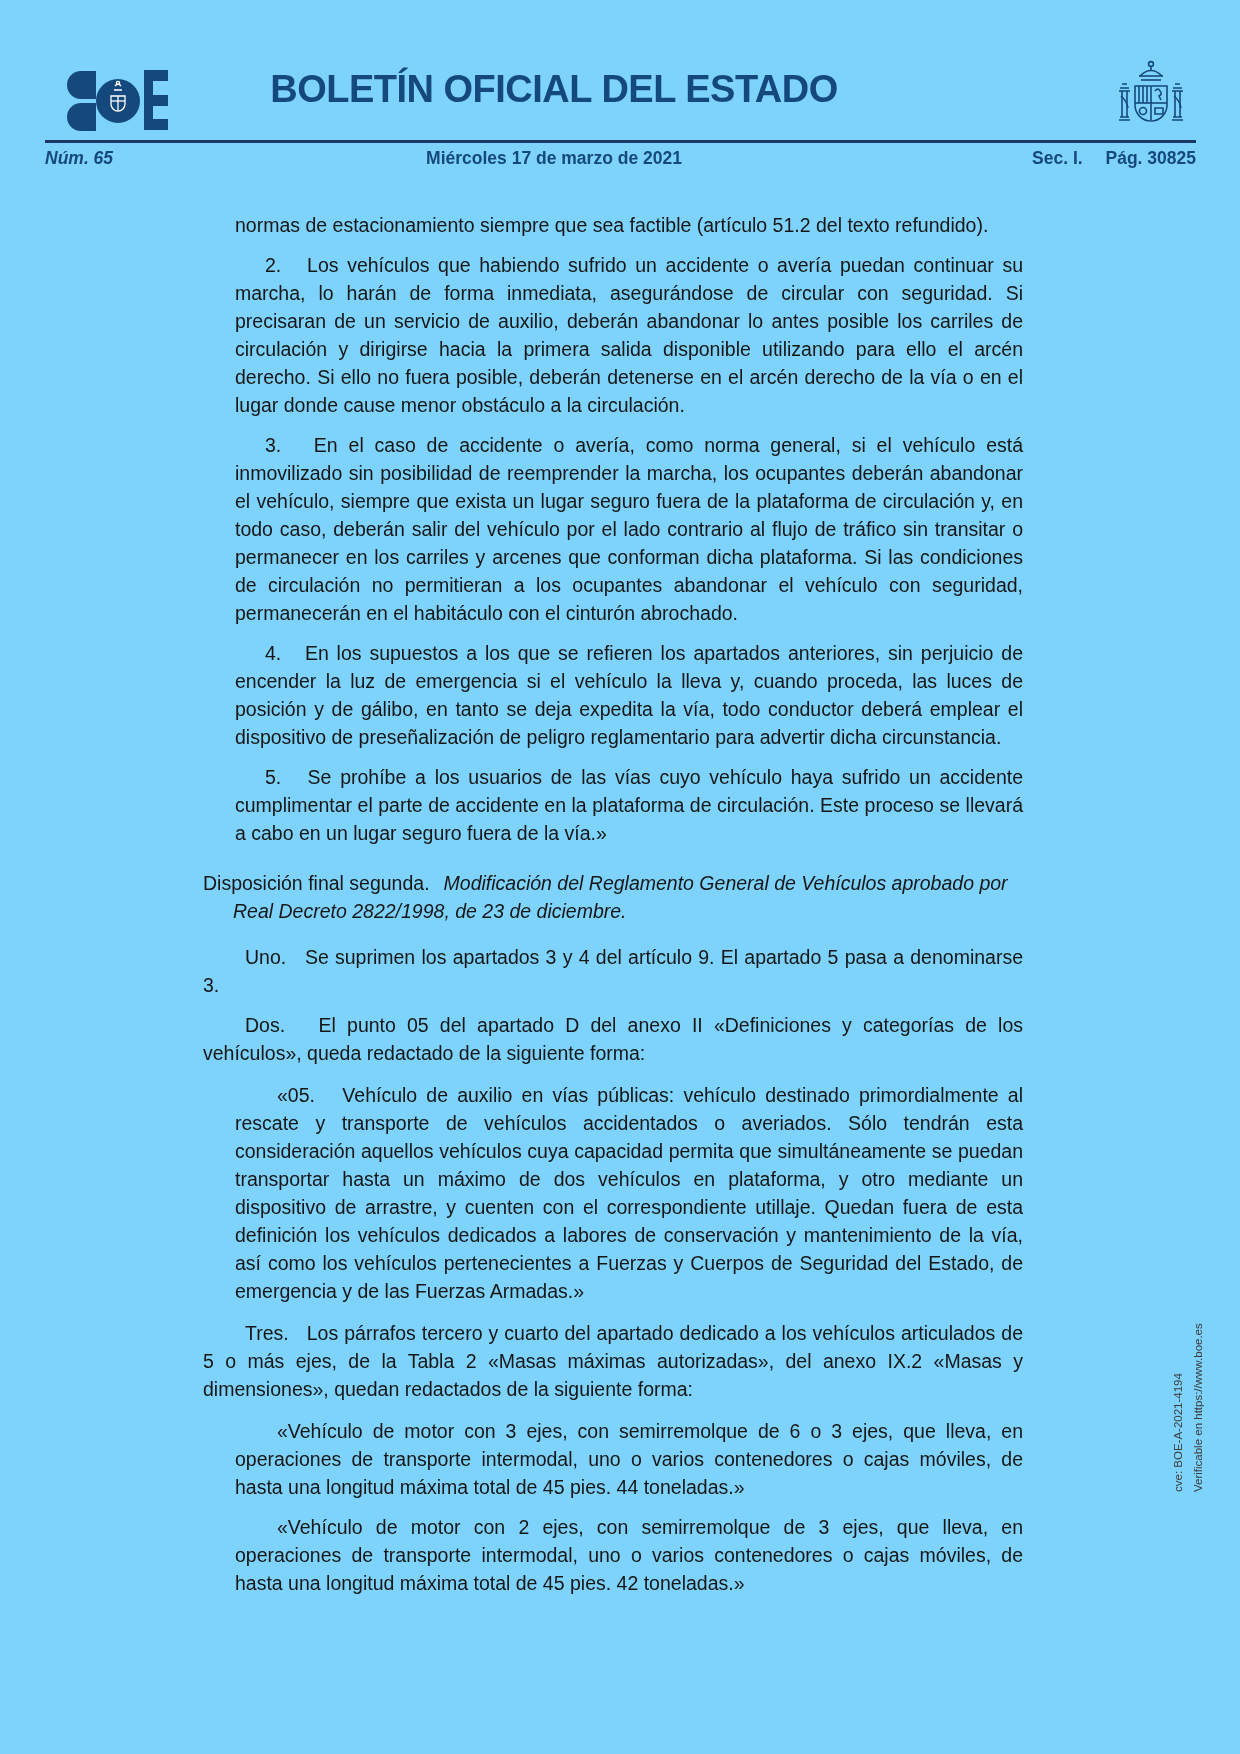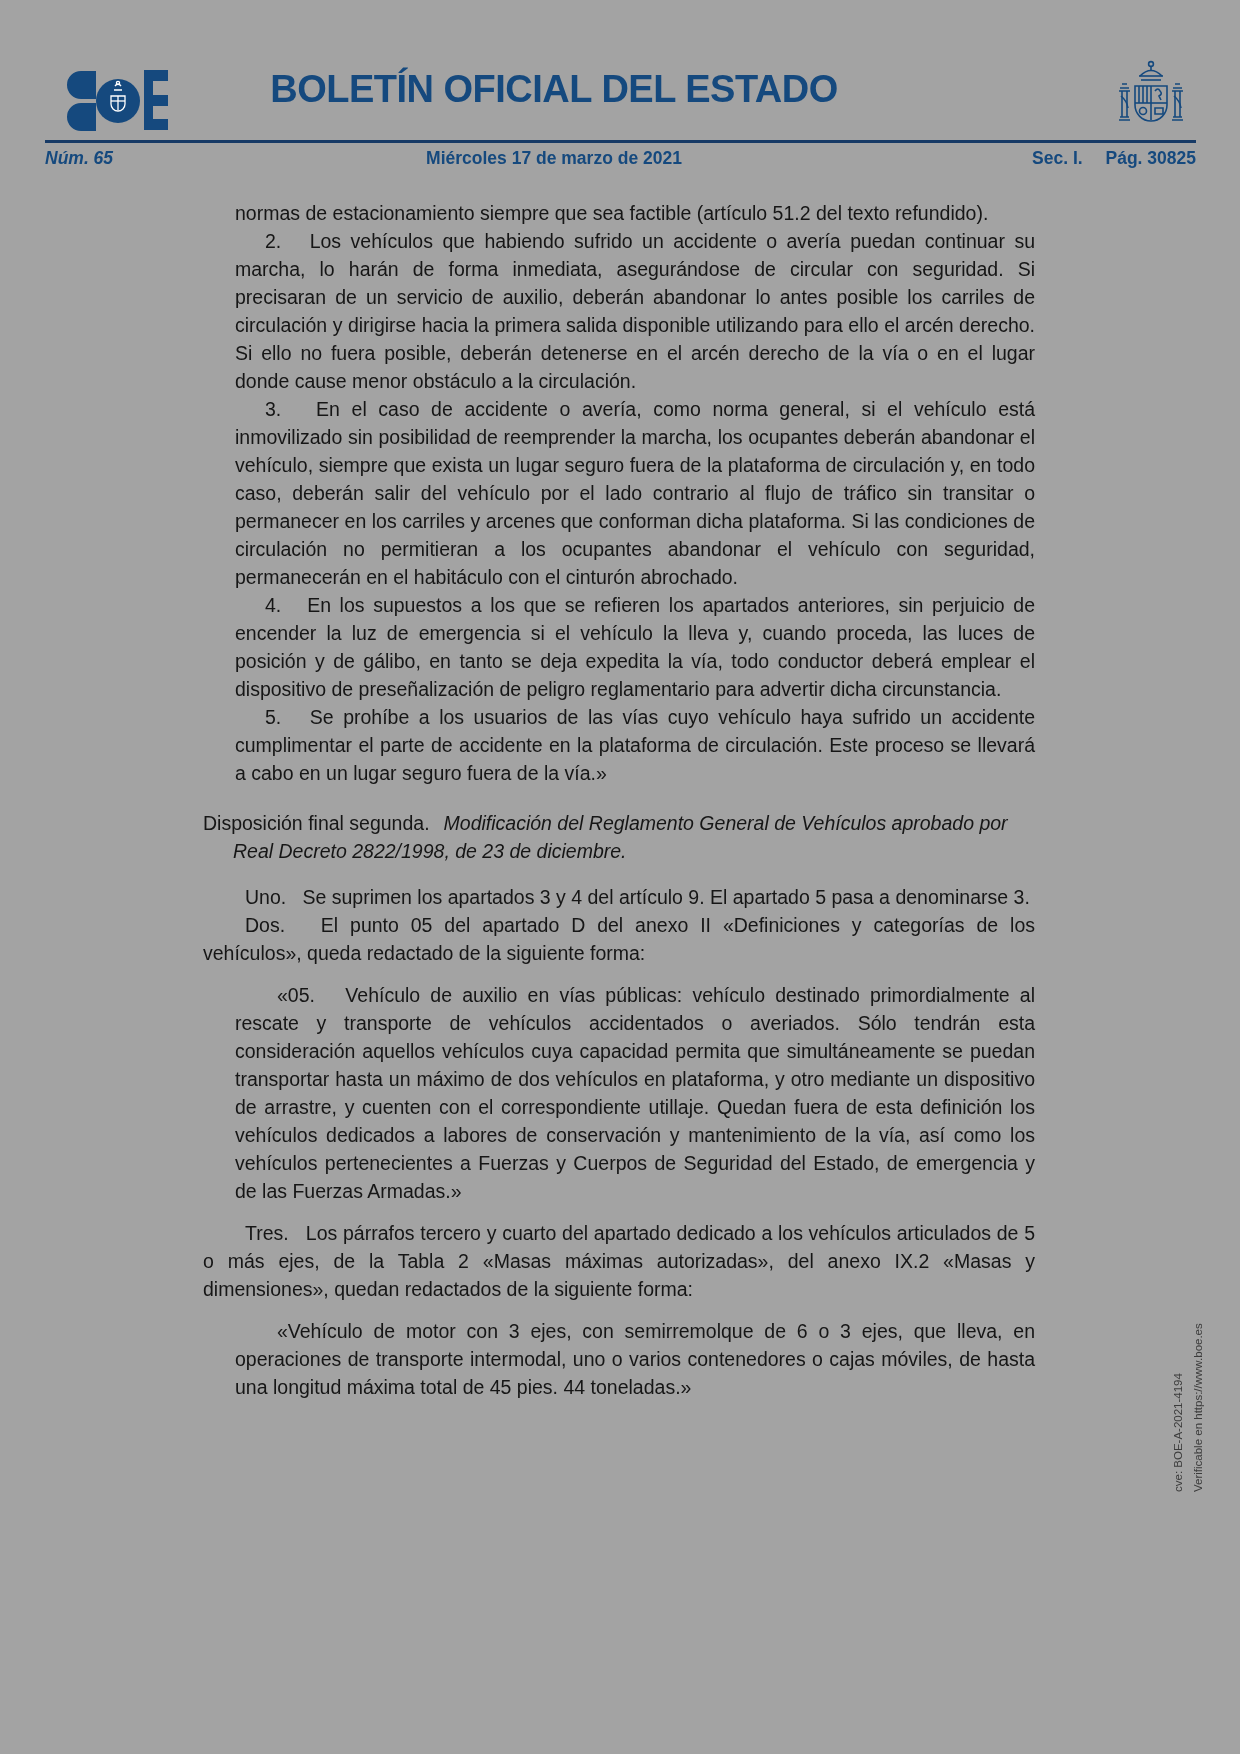--- a/index.html
+++ b/index.html
@@ -1,19 +1,19 @@
 <!DOCTYPE html>
 <html lang="es"><head>
 <meta charset="utf-8">
 <style>
   html,body{margin:0;padding:0;background:#ffffff;}
   .page{
     position:relative;
     width:1240px;height:1754px;
-    background:#a3a3a3;
+    background:#7dd3fc;
     font-family:"Liberation Sans", sans-serif;
     overflow:hidden;
   }
   
   .boe-logo{position:absolute;left:62px;top:70px;width:106px;height:62px;}
   .coat{position:absolute;left:1114px;top:58px;width:74px;height:84px;}
   .doc-title{
     position:absolute;left:45px;top:68px;width:1018px;
     text-align:center;
     font-size:38px;font-weight:bold;letter-spacing:-0.5px;
@@ -27,21 +27,21 @@
     font-size:17.5px;font-weight:bold;color:#15497E;}
   .meta-num{position:absolute;left:45px;top:0;font-style:italic;}
   .meta-date{position:absolute;left:45px;width:1018px;top:0;text-align:center;}
   .meta-right{position:absolute;right:44px;top:0;white-space:nowrap;margin-left:43px;}
   .meta-right .sec{margin-right:18px;}
   
   .content{
     position:absolute;left:203px;top:199px;width:832px;
     font-size:19.5px;line-height:28px;color:#161616;
   }
-  .p{margin:0;text-align:justify;}
+  .p{margin:12px;text-align:justify;}
   .p-cont{margin-left:32px;text-indent:0;}          
   .p-q1{margin-left:32px;text-indent:30px;}         
   .p-base{margin-left:0;text-indent:42px;}          
   .p-q2{margin-left:32px;text-indent:42px;}         
   .heading{
     margin:22px 0 18px 0;
     padding-left:30px;text-indent:-30px;
     text-align:left;
   }
   .heading .it{font-style:italic;margin-left:14px;}
@@ -138,18 +138,19 @@
     </p>
 
     <p class="p p-base">Uno.&nbsp;&nbsp;&nbsp;Se suprimen los apartados 3 y 4 del artículo 9. El apartado 5 pasa a denominarse 3.</p>
     <p class="p p-base">Dos.&nbsp;&nbsp;&nbsp;El punto 05 del apartado D del anexo II «Definiciones y categorías de los vehículos», queda redactado de la siguiente forma:</p>
 
     <p class="p p-q2 mt14 mb14">«05.&nbsp;&nbsp;&nbsp;Vehículo de auxilio en vías públicas: vehículo destinado primordialmente al rescate y transporte de vehículos accidentados o averiados. Sólo tendrán esta consideración aquellos vehículos cuya capacidad permita que simultáneamente se puedan transportar hasta un máximo de dos vehículos en plataforma, y otro mediante un dispositivo de arrastre, y cuenten con el correspondiente utillaje. Quedan fuera de esta definición los vehículos dedicados a labores de conservación y mantenimiento de la vía, así como los vehículos pertenecientes a Fuerzas y Cuerpos de Seguridad del Estado, de emergencia y de las Fuerzas Armadas.»</p>
 
     <p class="p p-base">Tres.&nbsp;&nbsp;&nbsp;Los párrafos tercero y cuarto del apartado dedicado a los vehículos articulados de 5 o más ejes, de la Tabla 2 «Masas máximas autorizadas», del anexo IX.2 «Masas y dimensiones», quedan redactados de la siguiente forma:</p>
 
     <p class="p p-q2 mt14">«Vehículo de motor con 3 ejes, con semirremolque de 6 o 3 ejes, que lleva, en operaciones de transporte intermodal, uno o varios contenedores o cajas móviles, de hasta una longitud máxima total de 45 pies. 44 toneladas.»</p>
+    <p class="p p-q2">«Vehículo de motor con 2 ejes, con semirremolque de 3 ejes, que lleva, en operaciones de transporte intermodal, uno o varios contenedores o cajas móviles, de hasta una longitud máxima total de 45 pies. 42 toneladas.»</p>
   </main>
 
   <div class="vtext cve">cve: BOE-A-2021-4194</div>
   <div class="vtext verif">Verificable en https://www.boe.es</div>
 
 </div>
 
 </body></html>

